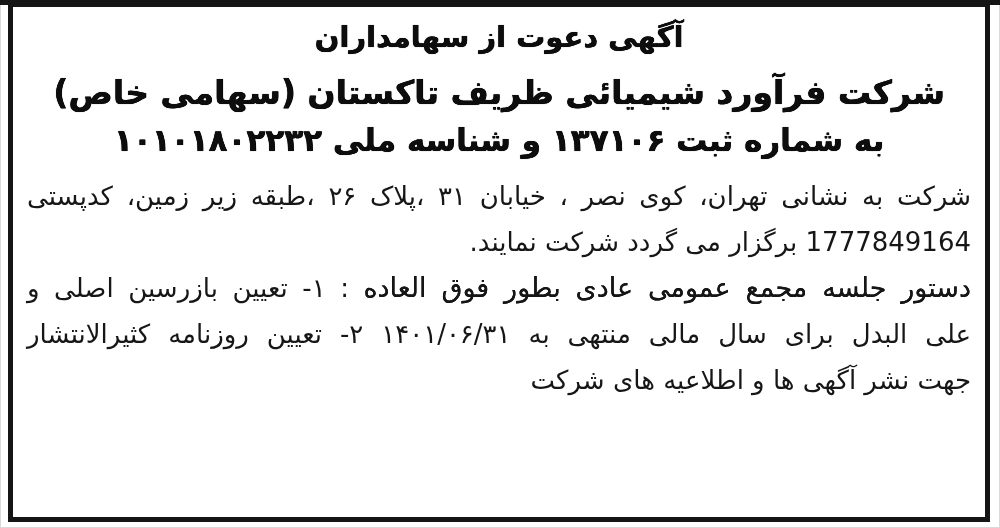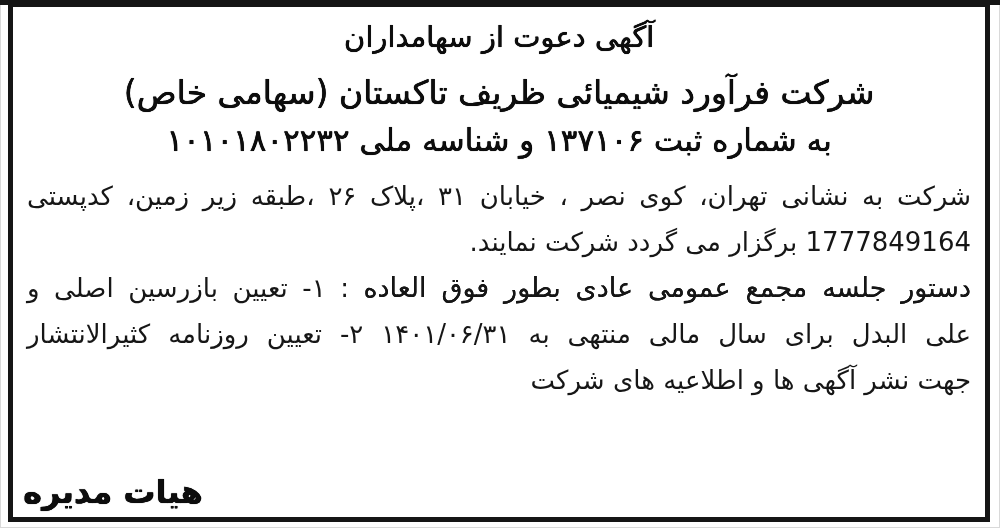--- a/index.html
+++ b/index.html
@@ -19,21 +19,21 @@
     position:absolute;top:2px;left:8px;right:10px;bottom:6px;
     border:5px solid #151515;
     box-sizing:border-box;
   }
   .content{
     position:absolute;top:3px;left:14px;right:14px;bottom:4px;
     direction:rtl;
   }
   .h-line{
     text-align:center;
-    font-weight:normal;
+    font-weight:bold;
     color:#0d0d0d;
     text-shadow:0 0 0.7px #000, 0.4px 0 0 #000;
   }
   .h1{font-size:29px;line-height:44px;margin-top:5px;}
   .h2{font-size:33px;line-height:48px;margin-top:10px;}
   .h3{font-size:31px;line-height:46px;}
   .body-block{margin-top:10px;font-size:26px;color:#161616;}
   .b-line{
     line-height:46px;
     text-align:justify;
@@ -80,15 +80,14 @@
           <span class="agenda-title">دستور جلسه مجمع عمومی عادی بطور فوق العاده</span><span> : ۱- تعیین بازرسین اصلی و</span>
         </div>
 
         <div class="b-line">علی البدل برای سال مالی منتهی به ۱۴۰۱/۰۶/۳۱ ۲- تعیین روزنامه کثیرالانتشار</div>
 
         <div class="b-line start-only">جهت نشر آگهی ها و اطلاعیه های شرکت</div>
       </div>
 
     </div>
 
-    <div class="signature">هیات مدیره</div>
   </div>
 </div>
 
 </body></html>

